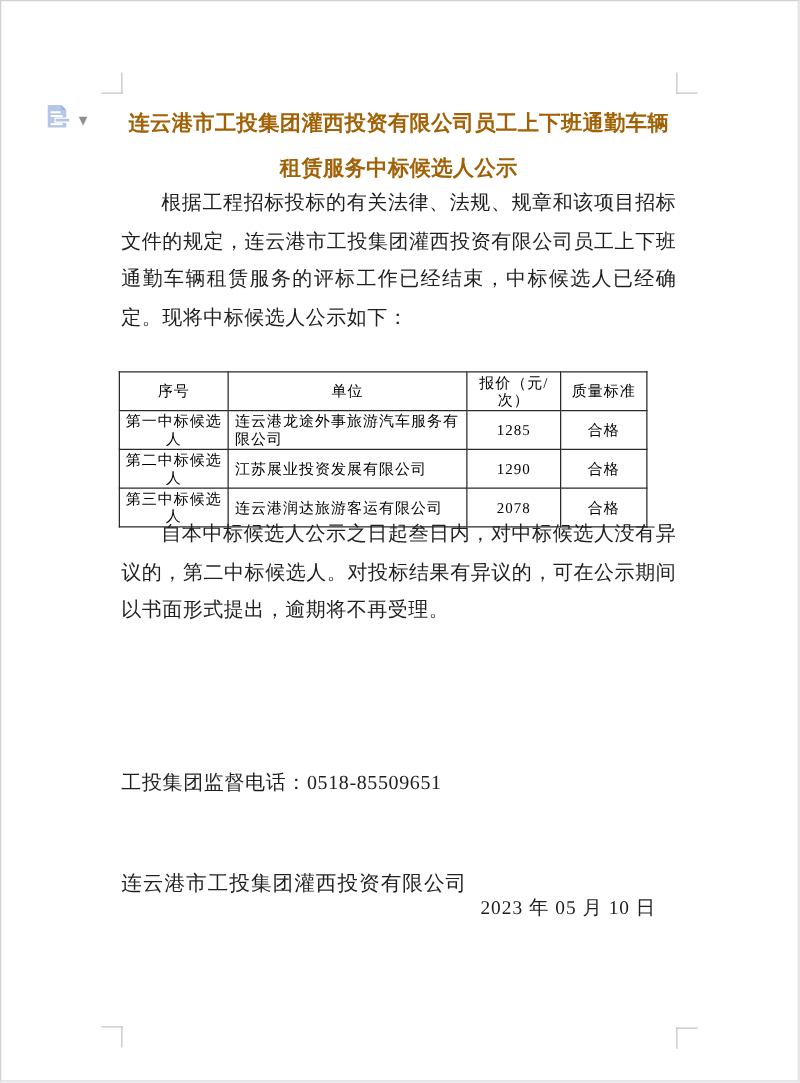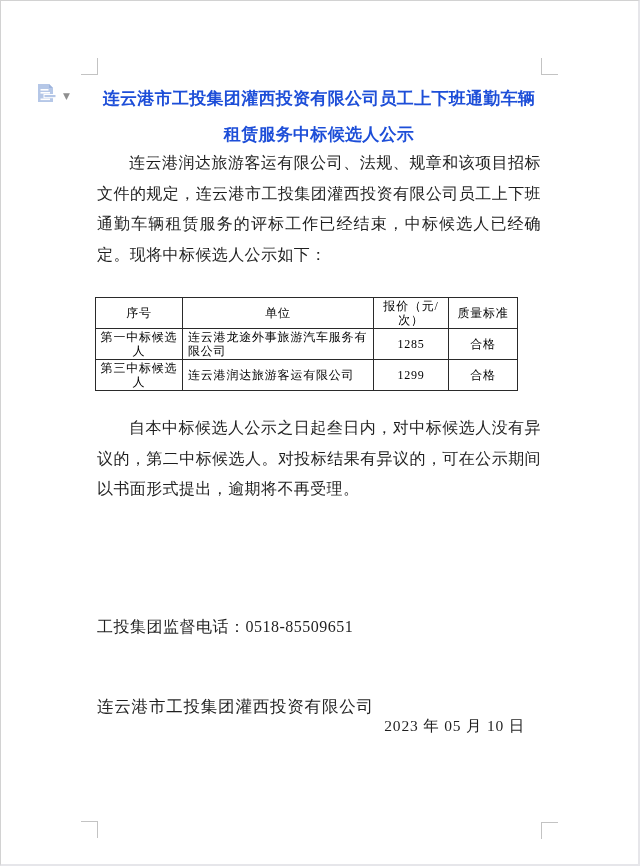--- a/index.html
+++ b/index.html
@@ -43,21 +43,21 @@
   
   .content {
     position: absolute; left: 96px; top: 0;
     width: 444px; height: 866px;
     color: #1f1f1f;
   }
   .content p, .content h1 { margin: 0; position: absolute; width: 100%; }
 
   .title {
     top: 80px; text-align: center;
-    font-size: 17px; font-weight: bold; color: #1d4ed8;
+    font-size: 17px; font-weight: bold; color: #a16207;
     line-height: 36px; letter-spacing: 0.3px;
   }
   .title span { display: block; }
 
   .para {
     font-size: 16px; line-height: 30.5px;
     text-align: justify; text-indent: 32px;
     letter-spacing: 0.4px;
   }
   .p1 { top: 147px; }
@@ -117,21 +117,21 @@
   <div class="crop bl"></div>
   <div class="crop br"></div>
 
   <div class="content">
 
     <h1 class="title">
       <span>连云港市工投集团灌西投资有限公司员工上下班通勤车辆</span>
       <span>租赁服务中标候选人公示</span>
     </h1>
 
-    <p class="para p1">连云港润达旅游客运有限公司、法规、规章和该项目招标文件的规定，连云港市工投集团灌西投资有限公司员工上下班通勤车辆租赁服务的评标工作已经结束，中标候选人已经确定。现将中标候选人公示如下：</p>
+    <p class="para p1">根据工程招标投标的有关法律、法规、规章和该项目招标文件的规定，连云港市工投集团灌西投资有限公司员工上下班通勤车辆租赁服务的评标工作已经结束，中标候选人已经确定。现将中标候选人公示如下：</p>
 
     <table class="bid-table">
       <colgroup>
         <col style="width:87px">
           <col style="width:191px">
           <col style="width:75px">
           <col style="width:69px">
       </colgroup>
       <thead>
         <tr>
@@ -142,23 +142,29 @@
         </tr>
       </thead>
       <tbody>
         <tr>
           <td>第一中标候选人</td>
           <td class="unit">连云港龙途外事旅游汽车服务有限公司</td>
           <td>1285</td>
           <td>合格</td>
         </tr>
         <tr>
+          <td>第二中标候选人</td>
+          <td class="unit">江苏展业投资发展有限公司</td>
+          <td>1290</td>
+          <td>合格</td>
+        </tr>
+        <tr>
           <td>第三中标候选人</td>
           <td class="unit">连云港润达旅游客运有限公司</td>
-          <td>1299</td>
+          <td>2078</td>
           <td>合格</td>
         </tr>
       </tbody>
     </table>
 
     <p class="para p2">自本中标候选人公示之日起叁日内，对中标候选人没有异议的，第二中标候选人。对投标结果有异议的，可在公示期间以书面形式提出，逾期将不再受理。</p>
 
     <p class="phone phone2">工投集团监督电话：0518-85509651</p>
 
     <p class="sig-company">连云港市工投集团灌西投资有限公司</p>

